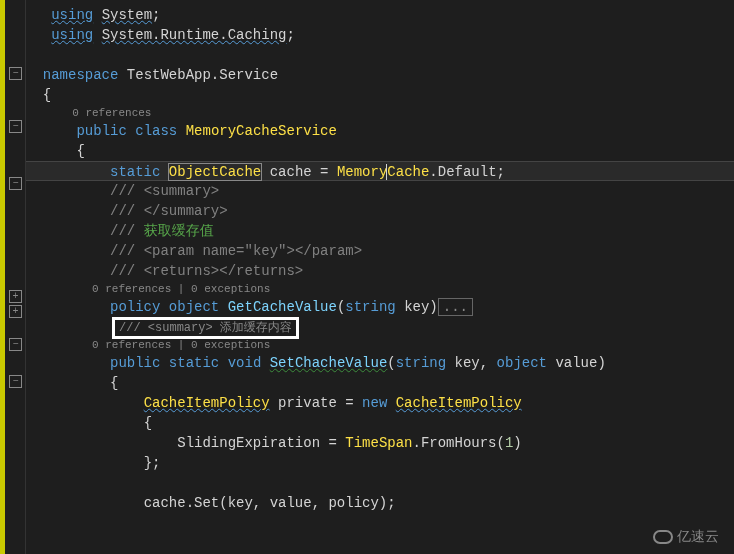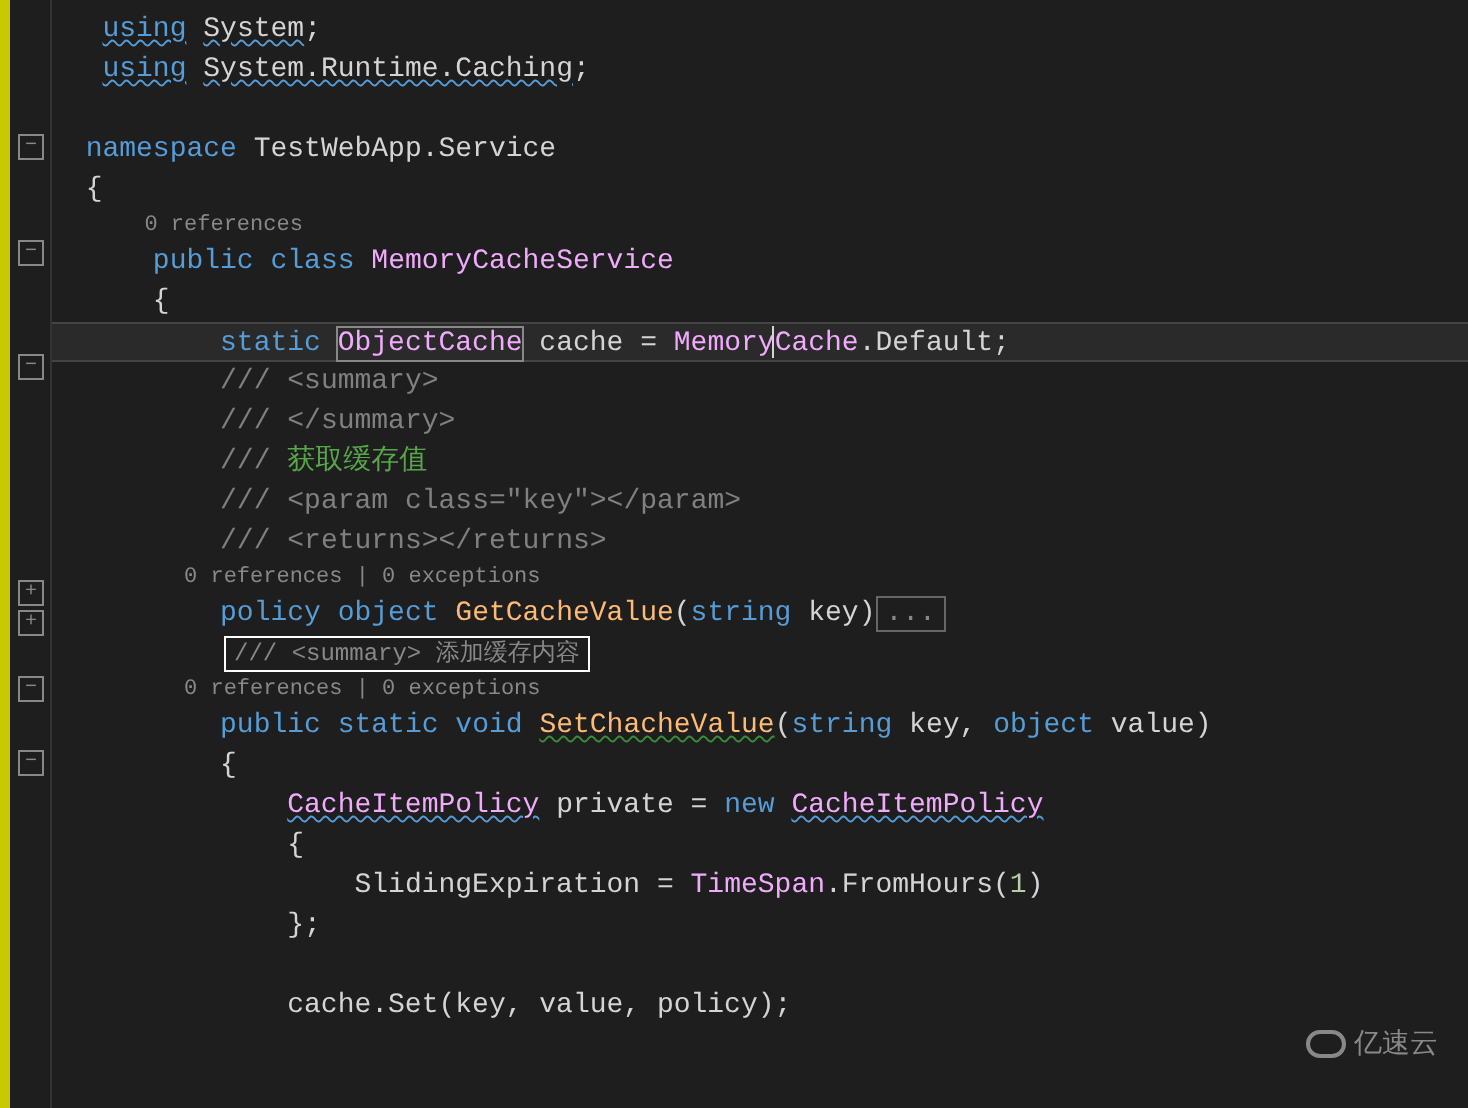--- a/index.html
+++ b/index.html
@@ -62,59 +62,59 @@
       line-height: 20px;
       white-space: pre;
       position: relative;
     }
     .line.highlighted {
       background: #2a2a2a;
       border-top: 1px solid #444;
       border-bottom: 1px solid #444;
     }
     .kw { color: #569cd6; }
-    .type { color: #f0abfc; }
-    .method { color: #fdba74; }
+    .type { color: #fde047; }
+    .method { color: #7dd3fc; }
     .comment { color: #57a64a; }
     .xmltag { color: #808080; }
     .num { color: #b5cea8; }
     .white { color: #d4d4d4; }
     .codelens {
       font-size: 11px;
       color: #888;
       height: 16px;
       line-height: 16px;
       padding-left: 0;
     }
     .squiggle {
       text-decoration: underline wavy #569cd6;
       text-decoration-thickness: 1px;
     }
     .squiggle-green {
       text-decoration: underline wavy #3c8c3c;
       text-decoration-thickness: 1px;
     }
     .collapsed-hint {
-      border: 1px solid #ffffff;
+      border: 3px solid #ffffff;
       padding: 1px 4px;
       color: #888;
       font-size: 12px;
       margin-left: 2px;
     }
     .collapsed-dots {
       border: 1px solid #666;
       padding: 0 4px;
       color: #888;
     }
     .bracket-box {
       outline: 1px solid #888;
     }
     .watermark {
       position: absolute;
-      bottom: 23px;
+      bottom: 8px;
       right: 15px;
       color: #888;
       font-size: 14px;
       display: flex;
       align-items: center;
       gap: 4px;
       font-family: Arial, sans-serif;
     }
     .watermark-icon {
       width: 20px;
@@ -171,21 +171,21 @@
     <div class="line"></div>
     <div class="line">  <span class="kw">namespace</span> <span class="white">TestWebApp.Service</span></div>
     <div class="line">  <span class="white">{</span></div>
     <div class="line codelens">       <span>0 references</span></div>
     <div class="line">      <span class="kw">public</span> <span class="kw">class</span> <span class="type">MemoryCacheService</span></div>
     <div class="line">      <span class="white">{</span></div>
     <div class="line highlighted">          <span class="kw">static</span> <span class="type bracket-box">ObjectCache</span> <span class="white">cache</span> <span class="white">=</span> <span class="type">Memory<span class="caret"></span>Cache</span><span class="white">.Default;</span></div>
     <div class="line">          <span class="comment"><span class="xmltag">///</span> <span class="xmltag">&lt;summary&gt;</span></span></div>
     <div class="line">          <span class="comment"><span class="xmltag">///</span> <span class="xmltag">&lt;/summary&gt;</span></span></div>
     <div class="line">          <span class="xmltag">///</span> <span class="comment">获取缓存值</span></div>
-    <div class="line">          <span class="xmltag">///</span> <span class="xmltag">&lt;param</span> <span class="xmltag">class=</span><span class="xmltag">"key"</span><span class="xmltag">&gt;&lt;/param&gt;</span></div>
+    <div class="line">          <span class="xmltag">///</span> <span class="xmltag">&lt;param</span> <span class="xmltag">name=</span><span class="xmltag">"key"</span><span class="xmltag">&gt;&lt;/param&gt;</span></div>
     <div class="line">          <span class="xmltag">///</span> <span class="xmltag">&lt;returns&gt;&lt;/returns&gt;</span></div>
     <div class="line codelens">          <span>0 references | 0 exceptions</span></div>
     <div class="line">          <span class="kw">policy</span> <span class="kw">object</span> <span class="method">GetCacheValue</span><span class="white">(</span><span class="kw">string</span> <span class="white">key</span><span class="white">)</span><span class="collapsed-dots">...</span></div>
     <div class="line">          <span class="collapsed-hint">/// &lt;summary&gt; 添加缓存内容</span></div>
     <div class="line codelens">          <span>0 references | 0 exceptions</span></div>
     <div class="line">          <span class="kw">public</span> <span class="kw">static</span> <span class="kw">void</span> <span class="method squiggle-green">SetChacheValue</span><span class="white">(</span><span class="kw">string</span> <span class="white">key</span><span class="white">, </span><span class="kw">object</span> <span class="white">value</span><span class="white">)</span></div>
     <div class="line">          <span class="white">{</span></div>
     <div class="line">              <span class="type squiggle">CacheItemPolicy</span> <span class="white">private</span> <span class="white">=</span> <span class="kw">new</span> <span class="type squiggle">CacheItemPolicy</span></div>
     <div class="line">              <span class="white">{</span></div>
     <div class="line">                  <span class="white">SlidingExpiration</span> <span class="white">=</span> <span class="type">TimeSpan</span><span class="white">.FromHours(</span><span class="num">1</span><span class="white">)</span></div>

